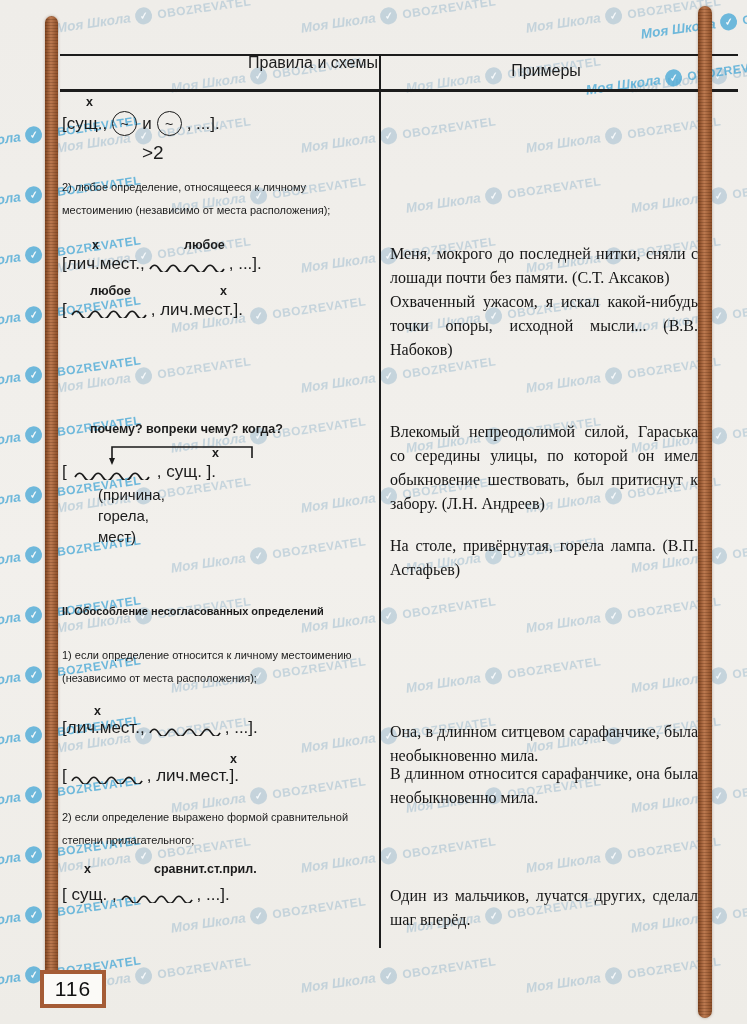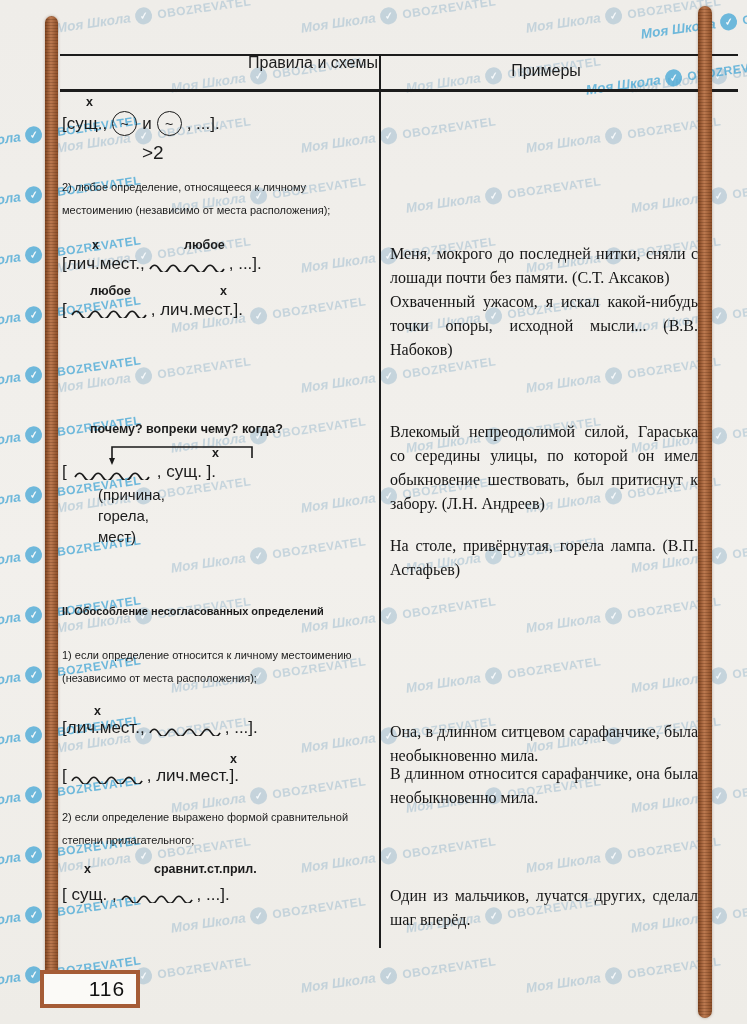--- a/index.html
+++ b/index.html
@@ -35,21 +35,21 @@
   .example p{margin:0;}
   .scheme{position:absolute;left:62px;z-index:3;font-size:17px;}
   .scheme .lbl{position:absolute;font-size:12.5px;font-weight:600;white-space:nowrap;}
   .srow{display:flex;align-items:center;white-space:nowrap;}
   .circ{width:23px;height:23px;border:1.7px solid #1a1a1a;border-radius:50%;display:inline-flex;align-items:center;justify-content:center;font-size:14px;margin:0 5px;flex:0 0 auto;}
   .wavy{margin:4px 3px 0 3px;flex:0 0 auto;}
   .gt2{font-size:19px;margin:6px 0 0 80px;}
   .reasons{position:absolute;left:36px;font-size:15px;line-height:21px;}
 
   
-  .pagenum-box{position:absolute;left:40px;top:970px;width:58px;height:30px;z-index:7;background:#fbfaf7;border:4px solid #a55c36;display:flex;align-items:center;justify-content:center;font-size:21px;letter-spacing:1px;color:#111;padding-left:34px;}
+  .pagenum-box{position:absolute;left:40px;top:970px;width:58px;height:30px;z-index:7;background:#fbfaf7;border:4px solid #a55c36;display:flex;align-items:center;justify-content:center;font-size:21px;letter-spacing:1px;color:#111;}
 </style>
 </head>
 <body>
 
 <div class="page">
 
   <div id="wm-layer">
       <div class="wm" style="left: 55px; top: 6px;">
         <span class="wm-school">Моя Школа</span>
         <span class="wm-logo">

